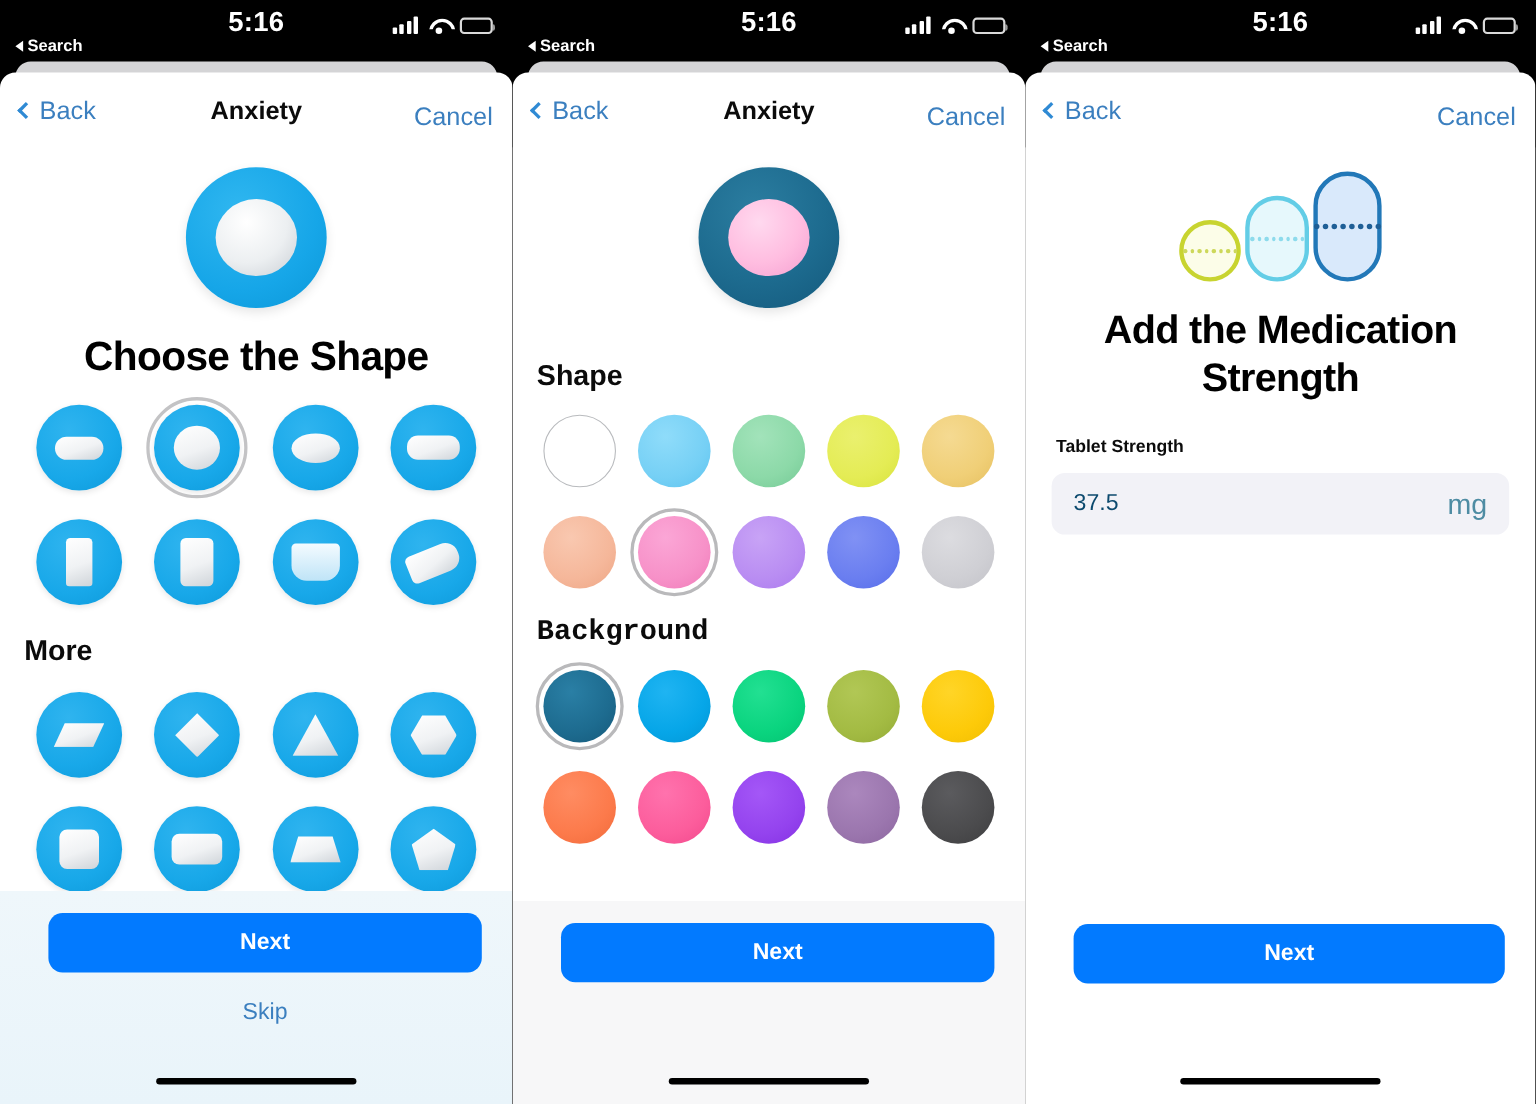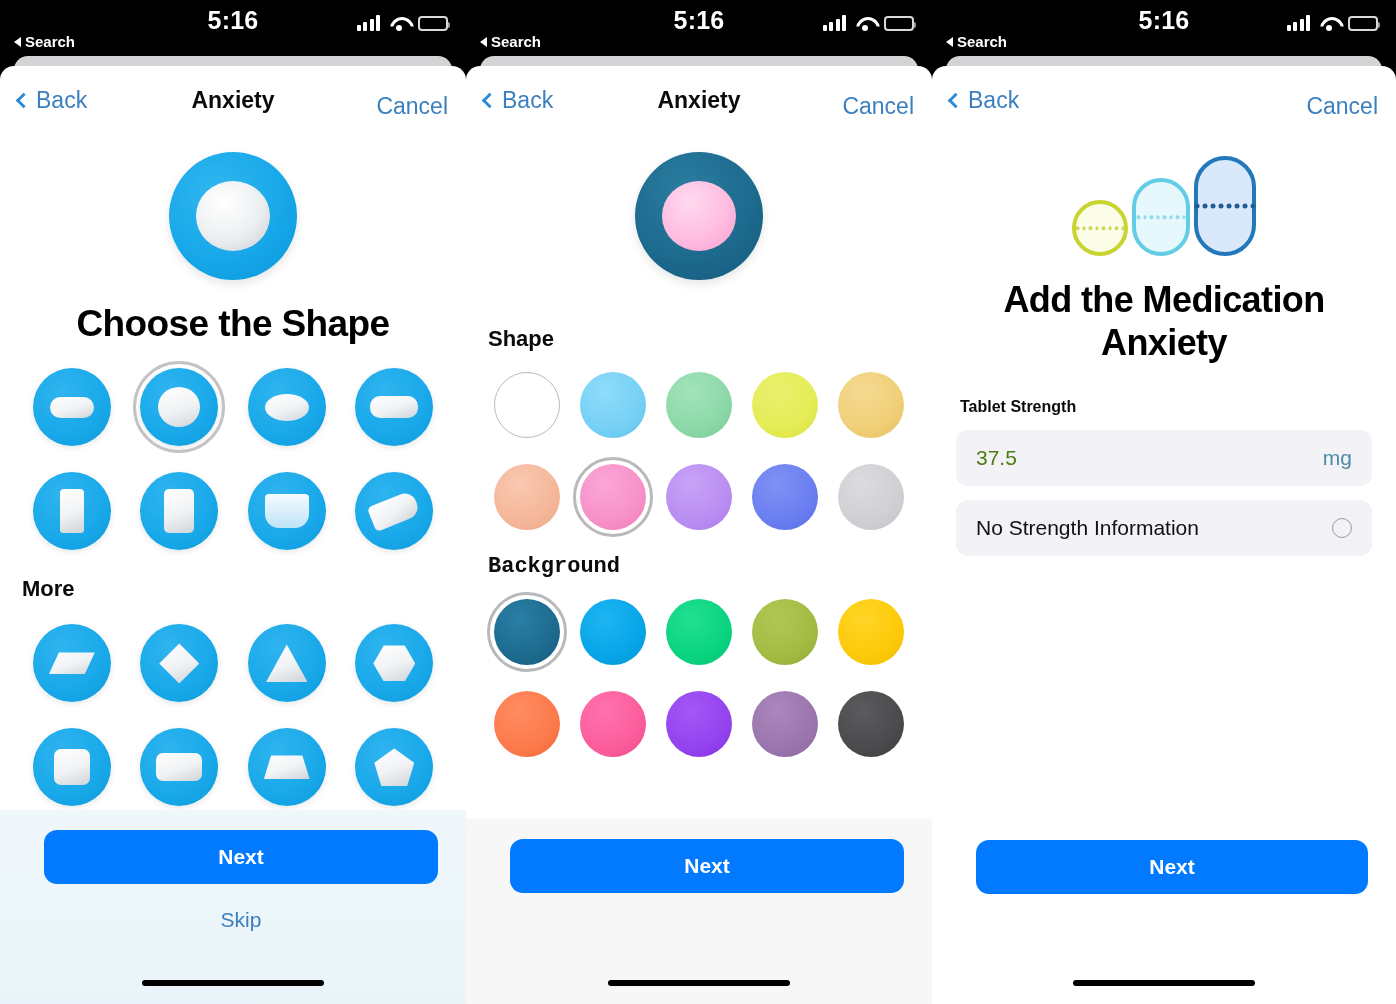--- a/index.html
+++ b/index.html
@@ -63,21 +63,21 @@
   .hero-pill { position:absolute; left:50%; top:50%; transform:translate(-50%,-50%);
     width:74px; height:70px; border-radius:50%; }
   .hero-pill.white { background:radial-gradient(circle at 38% 30%, #ffffff, #eceff1 55%, #c9ced4); }
   .hero-pill.pink { background:radial-gradient(circle at 38% 30%, #ffd9ef, #ffbde0 55%, #f59fd0); }
 
   .page-title { text-align:center; font-size:37px; font-weight:700; color:#000;
     margin-top:22px; line-height:1.2; letter-spacing:-.6px; padding:0 14px; }
   .page-title.two { font-size:36px; }
 
   
-  .sec-label { font-size:22px; font-weight:700; color:#0b0b0b; margin:26px 0 0 22px; }
+  .sec-label { font-size:26px; font-weight:700; color:#0b0b0b; margin:26px 0 0 22px; }
   .sgrid { display:grid; grid-template-columns:repeat(4,1fr); row-gap:26px; margin-top:22px;
            padding:0 18px; justify-items:center; }
   .sbtn { width:78px; height:78px; border-radius:50%; position:relative; cursor:pointer;
     background:radial-gradient(circle at 38% 30%, #2fb4ef, #18a8e9 60%, #0d99da);
     display:flex; align-items:center; justify-content:center;
     box-shadow:0 2px 6px rgba(0,0,0,.10); }
   .sbtn.sel::after { content:""; position:absolute; left:-7px; top:-7px; right:-7px; bottom:-7px;
     border:3px solid #c3c3c5; border-radius:50%; }
   .gl { background:linear-gradient(160deg,#ffffff, #f0f2f4 55%, #cfd4d9); display:block; }
 
@@ -101,22 +101,22 @@
   .dots { position:absolute; left:50%; top:50%; transform:translate(-50%,-50%);
           display:flex; gap:3px; }
   .dots span { width:3.5px; height:3.5px; border-radius:50%; display:block; }
   .p-circ .dots span { background:#cdd85a; }
   .p-oval .dots span { background:#8ddbec; }
   .p-cap  .dots span { background:#1f5f96; width:5px; height:5px; }
 
   .field-label { font-size:16px; font-weight:700; color:#0b0b0b; margin:34px 0 0 28px; }
   .field { margin:14px 24px 0 24px; background:#f2f2f7; border-radius:12px; height:56px;
     display:flex; align-items:center; padding:0 20px; cursor:pointer; }
-  .field .val { font-size:21px; color:#4d7c0f; }
-  .field .unit { margin-left:auto; font-size:21px; color:#4e8ca3; }
+  .field .val { font-size:21px; color:#0c4a6e; }
+  .field .unit { margin-left:auto; font-size:26px; color:#4e8ca3; }
   .field .opt { font-size:21px; color:#111; }
   .radio { margin-left:auto; width:20px; height:20px; border-radius:50%;
            border:1.6px solid #9b9ba0; }
 
   
   .footer { flex:0 0 auto; padding:20px 28px 0 44px; }
   .footer.tint { background:linear-gradient(180deg,#eff7fb,#e9f4fa); }
   .footer.gray { background:#f7f7f8; }
   .footer.white { background:#fff; }
   .next { height:54px; border-radius:13px; background:#027aff; color:#fff; font-size:21px;
@@ -365,31 +365,27 @@
                 <span></span>
                 <span></span>
                 <span></span>
                 <span></span>
                 <span></span>
                 <span></span>
                 <span></span>
               </span>
           </div>
         </div>
-        <div class="page-title two">Add the Medication Anxiety</div>
+        <div class="page-title two">Add the Medication Strength</div>
 
         <div class="field-label">Tablet Strength</div>
         <div class="field">
           <span class="val">37.5</span>
           <span class="unit">mg</span>
         </div>
-        <div class="field">
-          <span class="opt">No Strength Information</span>
-          <span class="radio"></span>
-        </div>
       </div>
       <div class="footwrap" style="height:184px;">
         <div class="footer white" style="height:184px;">
           <div class="next">Next</div>
         </div>
         <div class="homebar"></div>
       </div>
     </div>
   </div>
 

